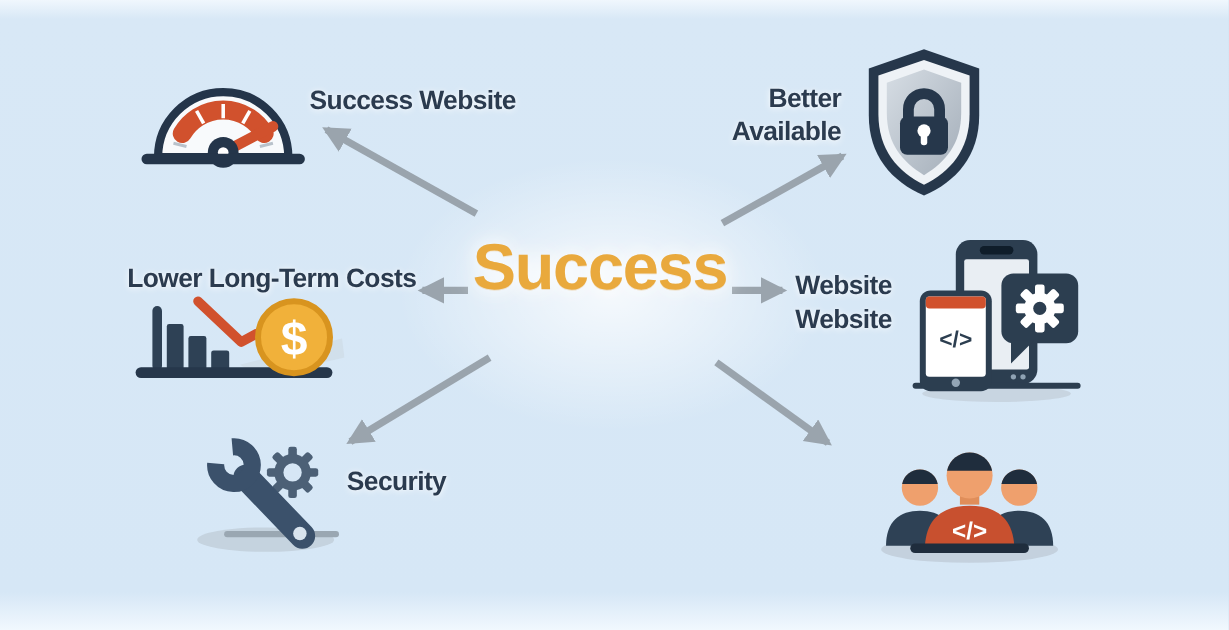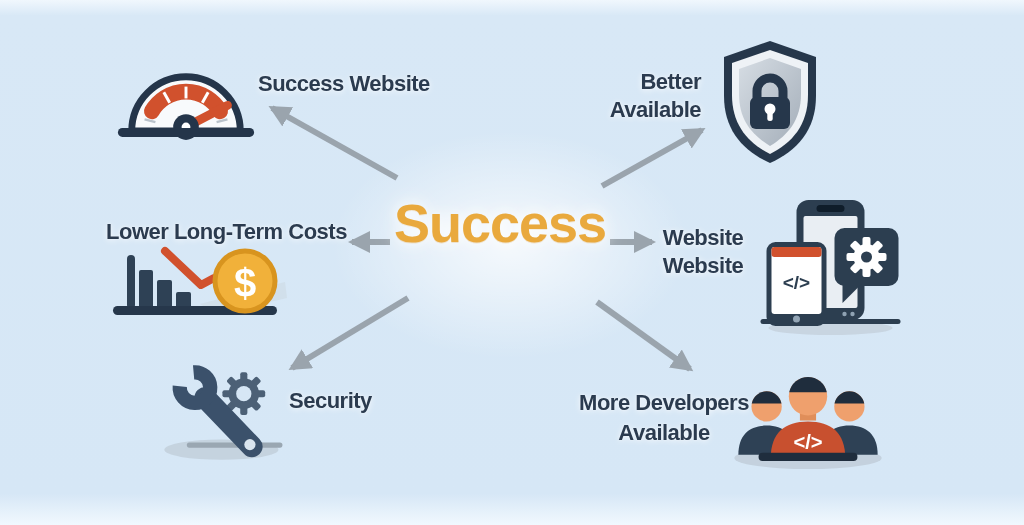--- a/index.html
+++ b/index.html
@@ -147,24 +147,20 @@
     </g>
     <circle cx="84" cy="38" r="7.5" fill="#d6e6f5"></circle>
     <line x1="46" y1="42" x2="92" y2="90" stroke="#3b516b" stroke-width="21" stroke-linecap="round"></line>
     <path d="M34.7,17.1 A15,15 0 1 1 21.1,30.7" fill="none" stroke="#3b516b" stroke-width="14"></path>
     <circle cx="90" cy="88" r="5.5" fill="#d9e4ee"></circle>
   </svg>
   <div class="label" style="left:289px;top:386px;line-height:30px">
     <span class="ln">Security</span>
   </div>
 
-  <div class="label ta-c" style="left:570px;top:388px;width:188px;line-height:30px">
-    <span class="ln">More Developers</span>
-    <span class="ln">Available</span>
-  </div>
   <svg class="icon" style="left:722px;top:362px" width="172" height="108" viewBox="0 0 170 107">
     <ellipse cx="85" cy="95" rx="73" ry="11" fill="#bdcad6" opacity="0.75"></ellipse>
     <g>
       <circle cx="44" cy="44" r="15" fill="#efa06d"></circle>
       <path d="M29.3,41 A15,15 0 0 1 58.7,41 Z" fill="#1f2d3d"></path>
       <path d="M16,92 C16,72 27,63 44,63 C61,63 72,72 72,92 Z" fill="#2e4155"></path>
     </g>
     <g>
       <circle cx="126" cy="44" r="15" fill="#efa06d"></circle>
       <path d="M111.3,41 A15,15 0 0 1 140.7,41 Z" fill="#1f2d3d"></path>

